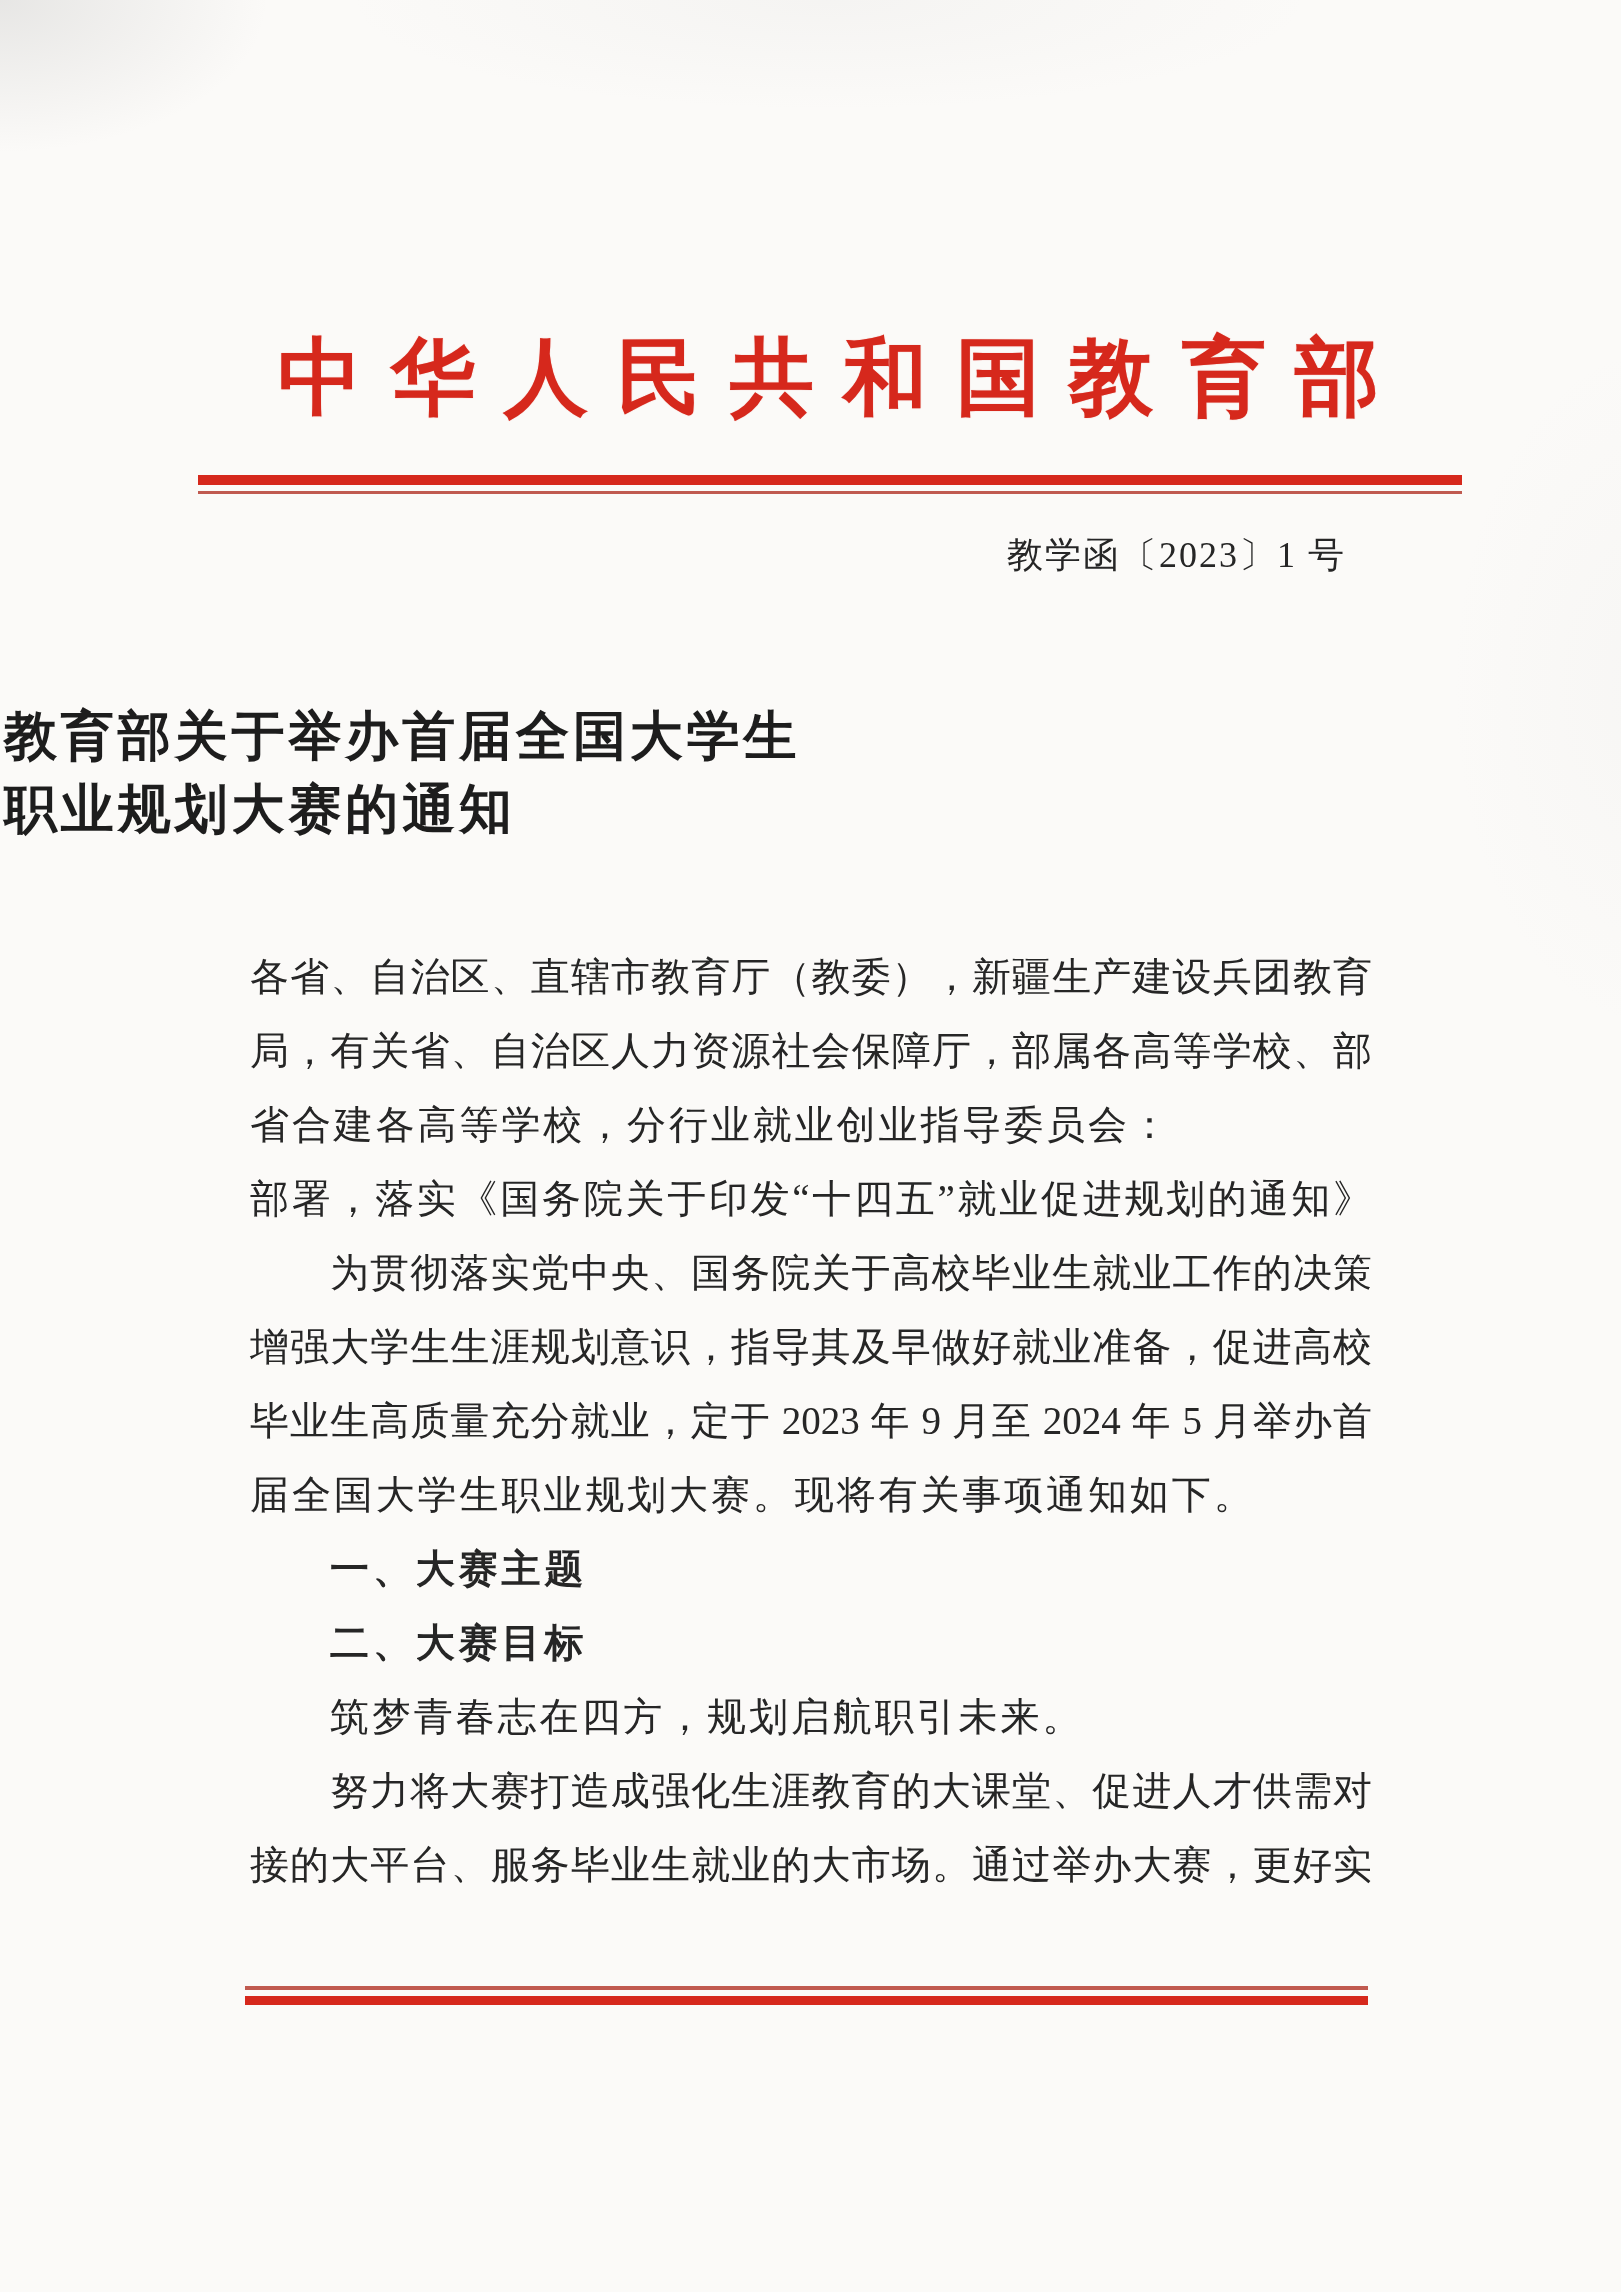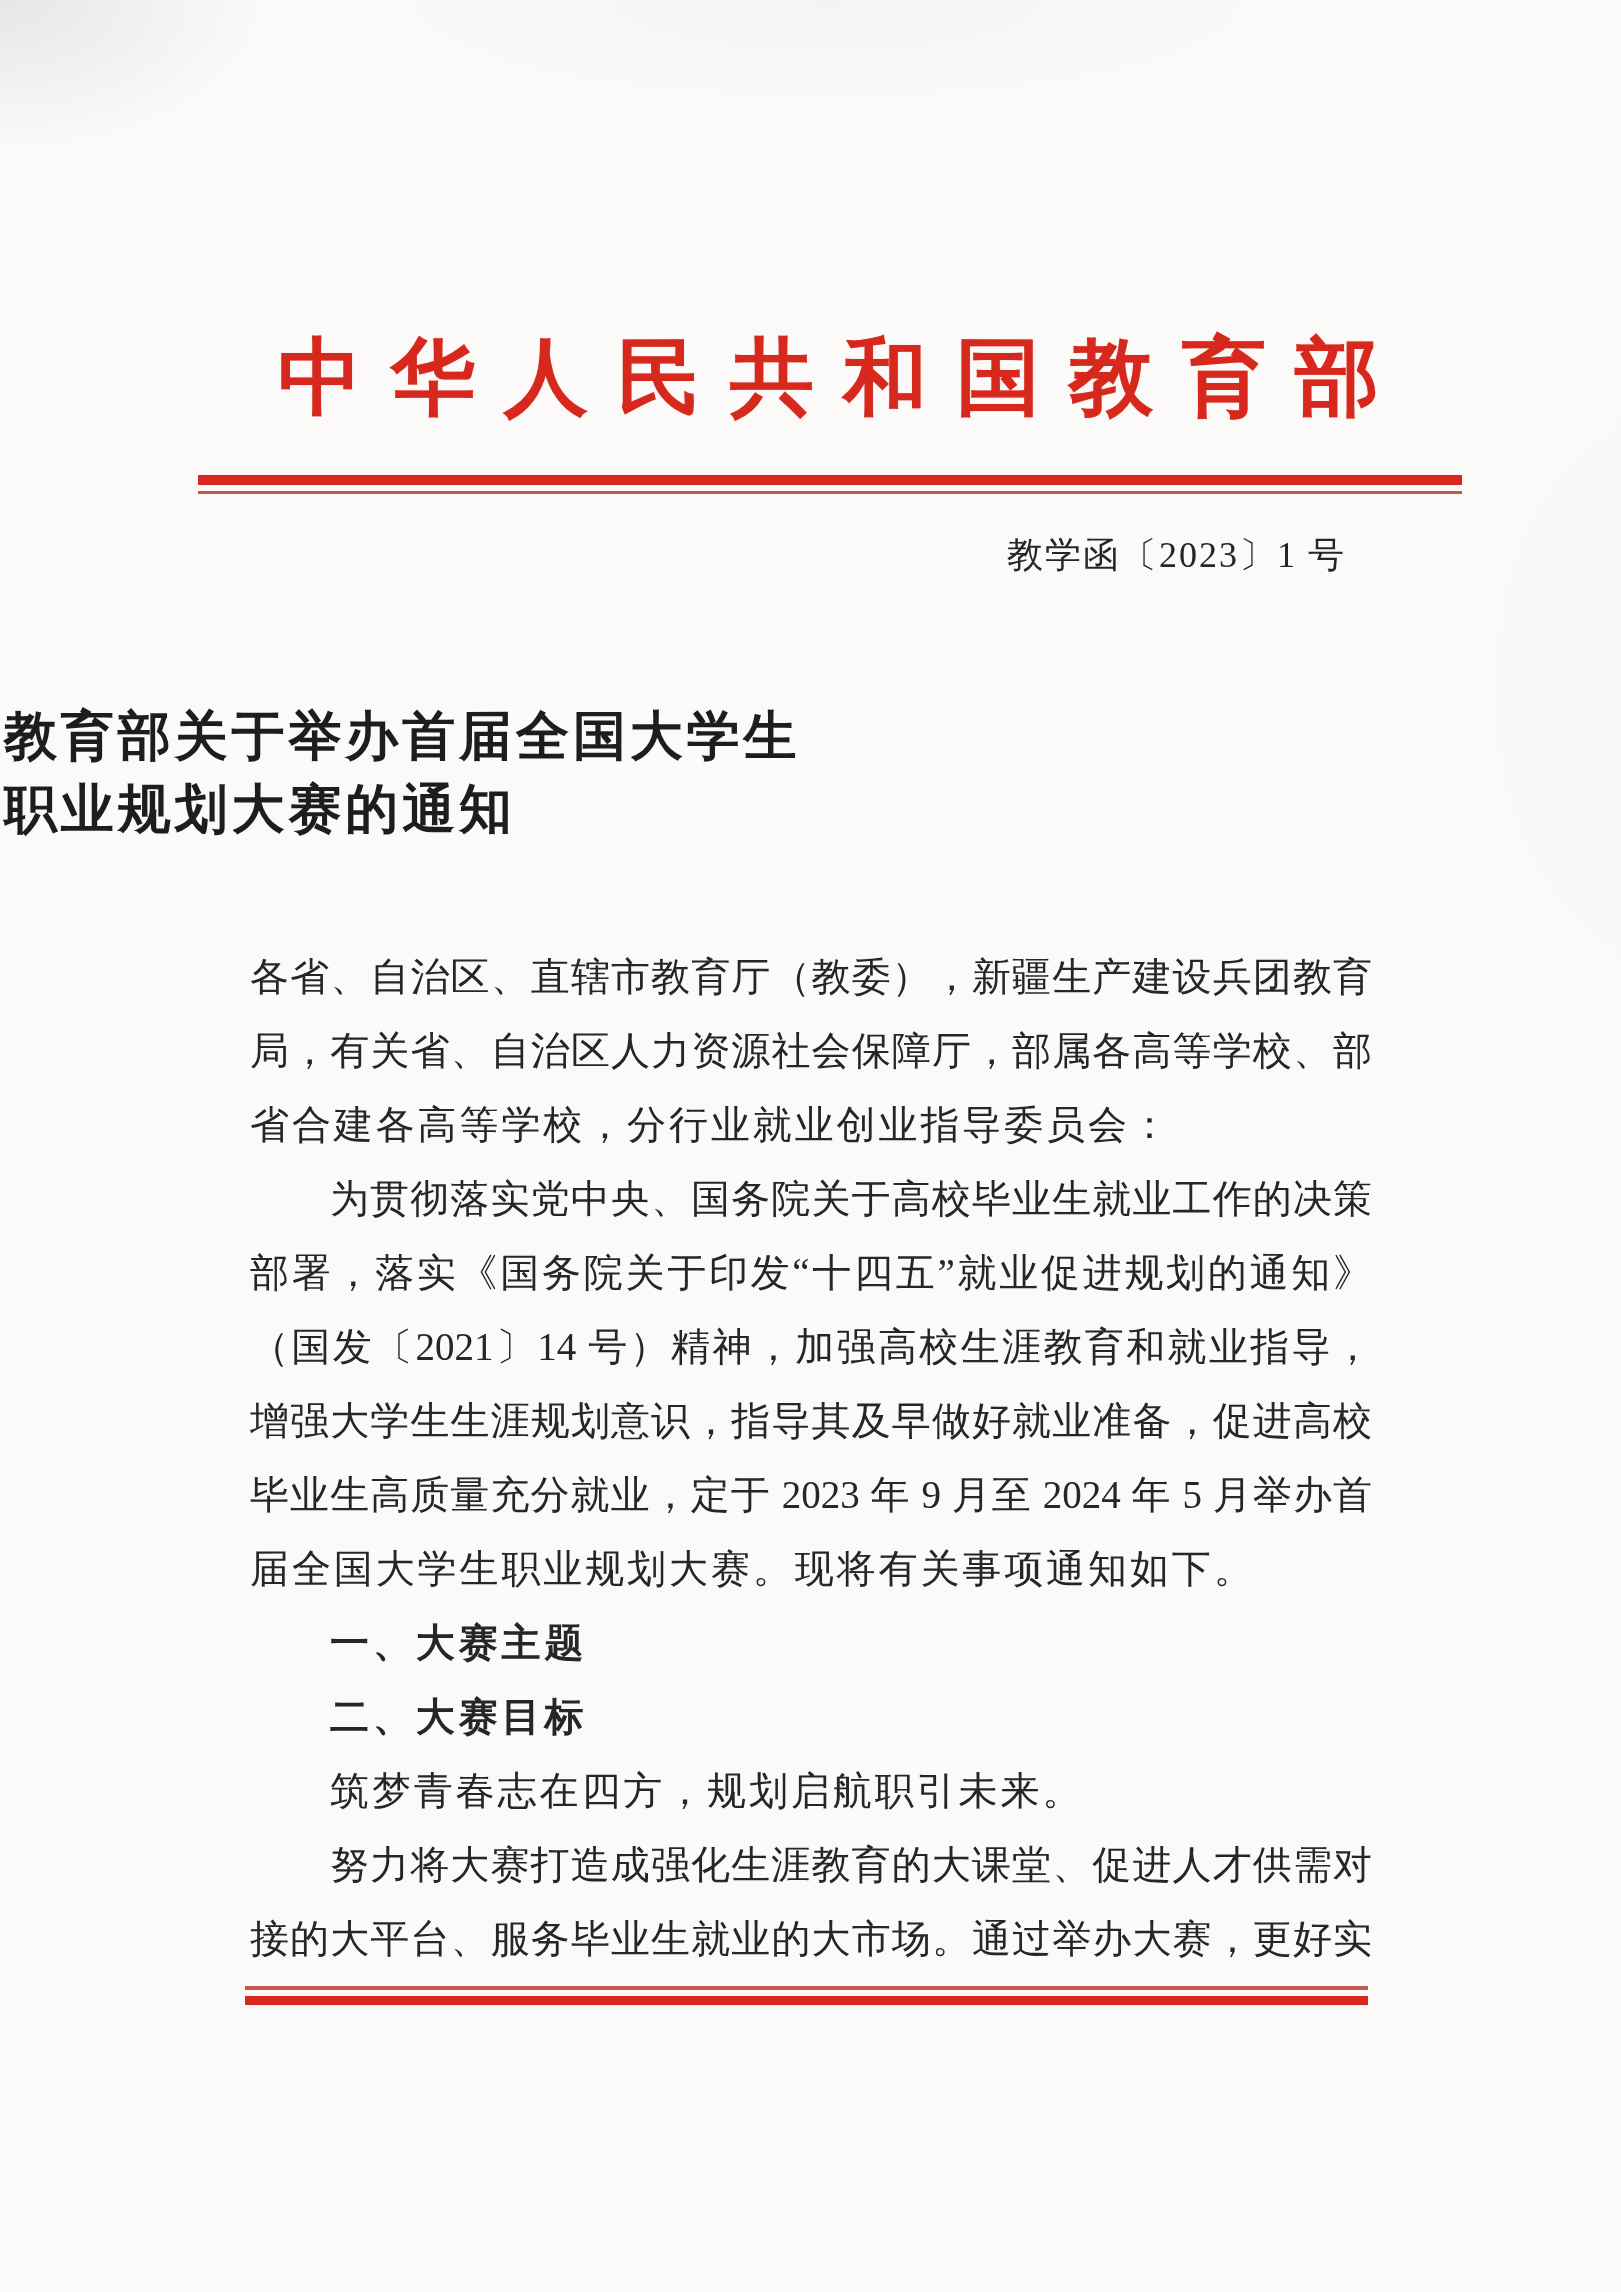--- a/index.html
+++ b/index.html
@@ -113,23 +113,22 @@
 
   <div class="doc-title">
     <div>教育部关于举办首届全国大学生</div>
     <div>职业规划大赛的通知</div>
   </div>
 
   <div class="body-block">
       <div class="line full">各省、自治区、直辖市教育厅（教委），新疆生产建设兵团教育</div>
       <div class="line full">局，有关省、自治区人力资源社会保障厅，部属各高等学校、部</div>
       <div class="line short">省合建各高等学校，分行业就业创业指导委员会：</div>
+      <div class="line full">部署，落实《国务院关于印发“十四五”就业促进规划的通知》</div>
       <div class="line full indent">为贯彻落实党中央、国务院关于高校毕业生就业工作的决策</div>
-      <div class="line full">部署，落实《国务院关于印发“十四五”就业促进规划的通知》</div>
-      <div class="line full">（国发〔2021〕14 号）精神，加强高校生涯教育和就业指导，</div>
       <div class="line full">增强大学生生涯规划意识，指导其及早做好就业准备，促进高校</div>
       <div class="line full">毕业生高质量充分就业，定于 2023 年 9 月至 2024 年 5 月举办首</div>
       <div class="line short">届全国大学生职业规划大赛。现将有关事项通知如下。</div>
       <div class="line heading">一、大赛主题</div>
       <div class="line heading">二、大赛目标</div>
       <div class="line short indent">筑梦青春志在四方，规划启航职引未来。</div>
       <div class="line full indent">努力将大赛打造成强化生涯教育的大课堂、促进人才供需对</div>
       <div class="line full">接的大平台、服务毕业生就业的大市场。通过举办大赛，更好实</div>
     </div>
 

